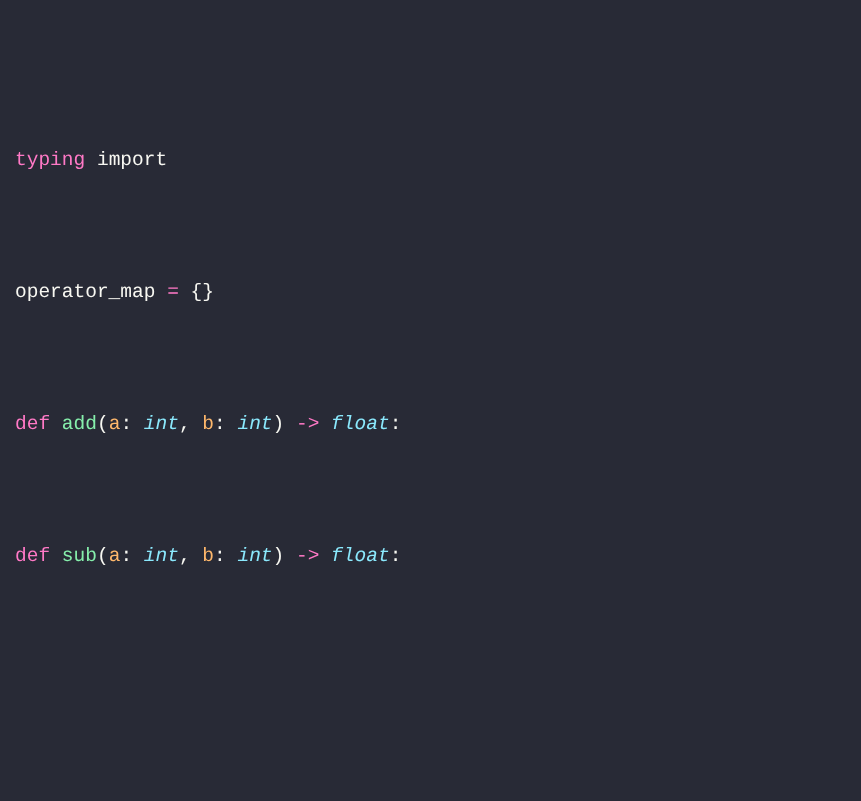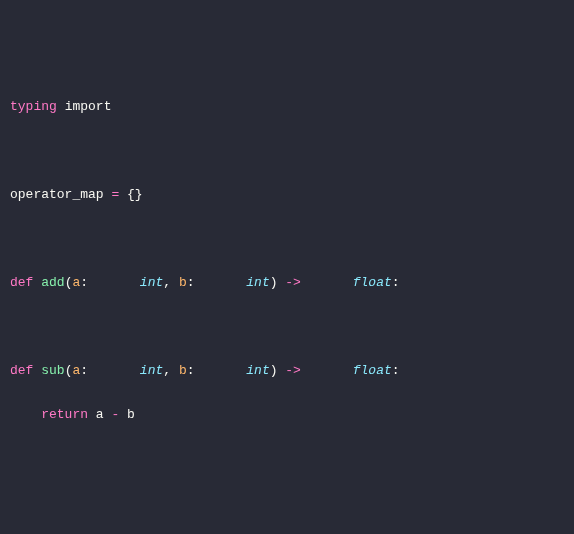--- a/index.html
+++ b/index.html
@@ -10,38 +10,37 @@
     line-height: 22px;
     color: #f8f8f2;
     padding: 8px 10px;
     width: 574px;
     white-space: pre;
   }
   .kw   { color: #ff79c6; }  
   .def  { color: #86efac; }  
   .var  { color: #f8f8f2; }  
   .par  { color: #ffb86c; }  
-  .typ  { color: #8be9fd; font-style: italic; margin-left: 44px; } 
+  .typ  { color: #8be9fd; font-style: italic; } 
   .pun  { color: #f8f8f2; }  
   .op   { color: #ff79c6; }  
   .br   { color: #f8f8f2; }  
 </style>
 </head>
 <body>
 
 
 
 <div><div><span class="kw">typing</span><span> </span><span class="var">import</span></div>
 <div> </div>
 <div><span class="var">operator_map</span><span> </span><span class="op">=</span><span> </span><span class="br">{}</span></div>
 <div> </div>
 <div><span class="kw">def</span><span> </span><span class="def">add</span><span class="pun">(</span><span class="par">a</span><span class="pun">: </span><span class="typ">int</span><span class="pun">, </span><span class="par">b</span><span class="pun">: </span><span class="typ">int</span><span class="pun">)</span><span class="op"> -&gt; </span><span class="typ">float</span><span class="pun">:</span></div>
 <div> </div>
 <div><span class="kw">def</span><span> </span><span class="def">sub</span><span class="pun">(</span><span class="par">a</span><span class="pun">: </span><span class="typ">int</span><span class="pun">, </span><span class="par">b</span><span class="pun">: </span><span class="typ">int</span><span class="pun">)</span><span class="op"> -&gt; </span><span class="typ">float</span><span class="pun">:</span></div>
-<div><span>    </span><span class="kw">return</span><span> </span><span class="var">a</span><span> </span><span class="op">-</span><span> </span><span class="var">b</span></div>
 <div> </div>
 
 
 
 
 
 
 
 
 

